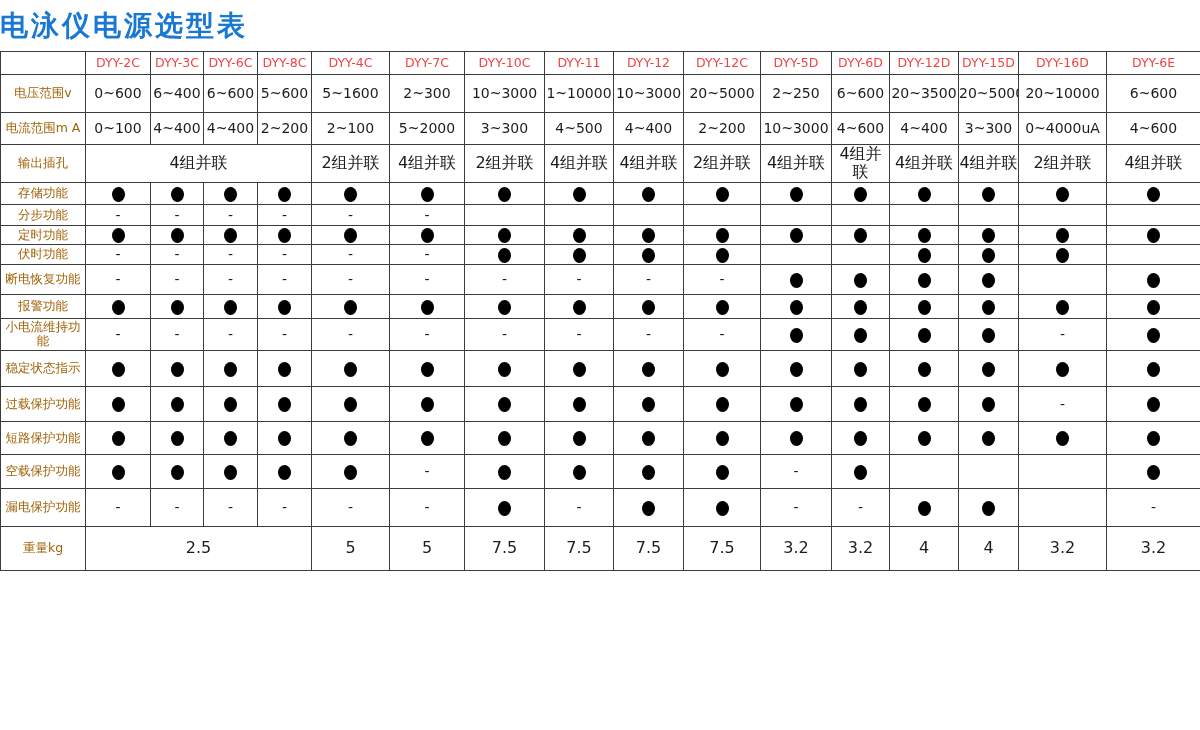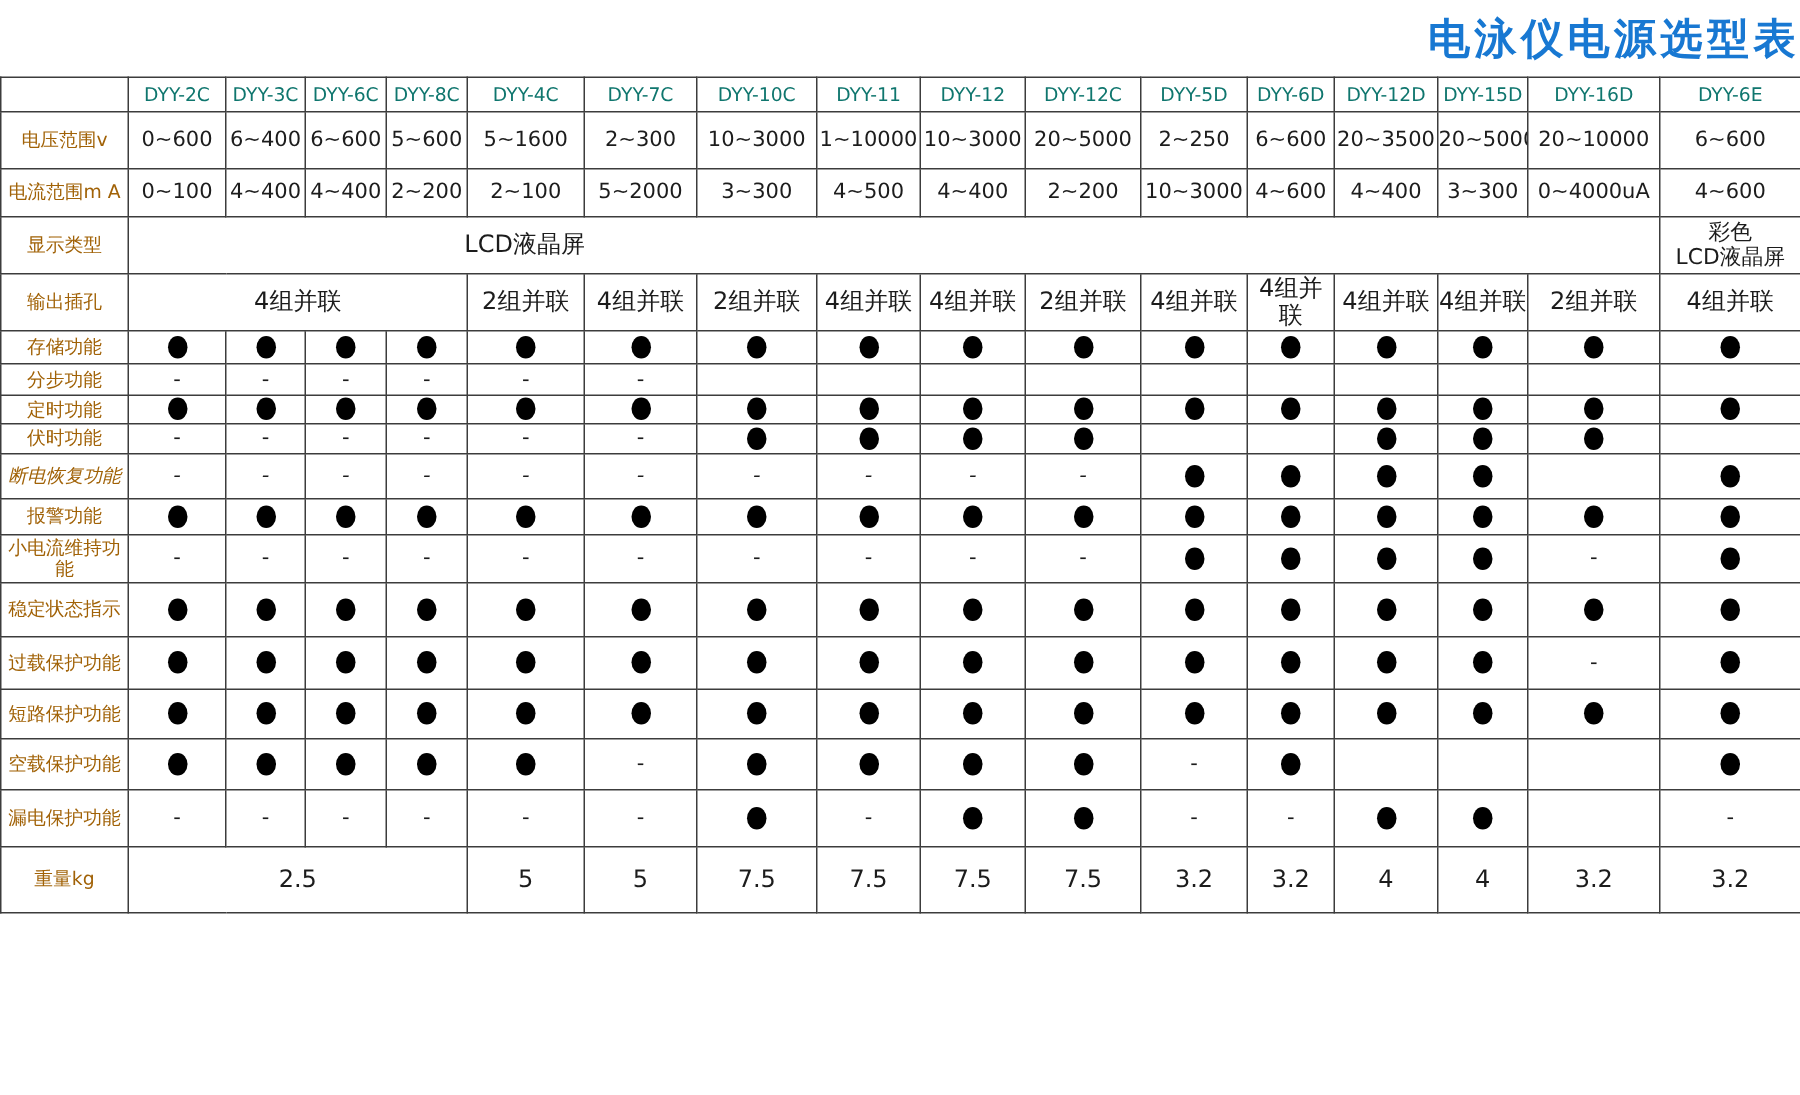--- a/index.html
+++ b/index.html
@@ -2,34 +2,34 @@
 <html><head>
 <meta charset="utf-8">
 <style>
   html,body{margin:0;padding:0;}
   body{
     width:1200px;height:730px;background:#ffffff;overflow:hidden;
     font-family:"DejaVu Sans","Liberation Sans",sans-serif;
     -webkit-font-smoothing:antialiased;
   }
   .title{
-    color:#1878d2;font-size:28px;font-weight:bold;text-align:right;
+    color:#1878d2;font-size:28px;font-weight:bold;text-align:left;
     margin:7px 0 6px;letter-spacing:3px;
   }
   table.sel-table{
     border-collapse:collapse;table-layout:fixed;width:1199px;
     border:1px solid #222;
   }
   .sel-table th,.sel-table td{
     border:1px solid #3c3c3c;text-align:center;vertical-align:middle;
     padding:0;overflow:hidden;color:#1c1c1c;font-size:14px;line-height:1.15;
     font-weight:normal;
   }
   .sel-table thead th{
-    color:#0f766e;font-size:12.5px;height:22px;
+    color:#ef4444;font-size:12.5px;height:22px;
   }
   .sel-table tbody th.row-label{
     color:#a16207;font-size:12.5px;
   }
   .sel-table tbody th.left-label{
     text-align:left;padding-left:4px;white-space:pre-line;
   }
   td.big{font-size:16px;}
   td.multiline{white-space:pre-line;font-size:14.5px;}
   td.dash{font-size:14px;}
@@ -117,27 +117,20 @@
           <td colspan="1">4~500</td>
           <td colspan="1">4~400</td>
           <td colspan="1">2~200</td>
           <td colspan="1">10~3000</td>
           <td colspan="1">4~600</td>
           <td colspan="1">4~400</td>
           <td colspan="1">3~300</td>
           <td colspan="1">0~4000uA</td>
           <td colspan="1">4~600</td>
         </tr>
-        <tr style="height: 38px;">
-          <th class="row-label">显示类型</th>
-          <td colspan="8" class="big">LCD液晶屏</td>
-          <td colspan="7" class="big hb-left"></td>
-          <td colspan="1" class="big multiline">彩色
-LCD液晶屏</td>
-        </tr>
         <tr style="height: 24px;">
           <th class="row-label">输出插孔</th>
           <td colspan="4" class="big">4组并联</td>
           <td colspan="1" class="big">2组并联</td>
           <td colspan="1" class="big">4组并联</td>
           <td colspan="1" class="big">2组并联</td>
           <td colspan="1" class="big">4组并联</td>
           <td colspan="1" class="big">4组并联</td>
           <td colspan="1" class="big">2组并联</td>
           <td colspan="1" class="big">4组并联</td>
@@ -216,21 +209,21 @@
           <td colspan="1"><span class="dot"></span></td>
           <td colspan="1"><span class="dot"></span></td>
           <td colspan="1"><span class="dot"></span></td>
           <td colspan="1"></td>
           <td colspan="1"></td>
           <td colspan="1"><span class="dot"></span></td>
           <td colspan="1"><span class="dot"></span></td>
           <td colspan="1"><span class="dot"></span></td>
           <td colspan="1"></td>
         </tr>
-        <tr style="height: 30px; font-style: italic;">
+        <tr style="height: 30px;">
           <th class="row-label">断电恢复功能</th>
           <td colspan="1" class="dash">-</td>
           <td colspan="1" class="dash">-</td>
           <td colspan="1" class="dash">-</td>
           <td colspan="1" class="dash">-</td>
           <td colspan="1" class="dash">-</td>
           <td colspan="1" class="dash">-</td>
           <td colspan="1" class="dash">-</td>
           <td colspan="1" class="dash">-</td>
           <td colspan="1" class="dash">-</td>

